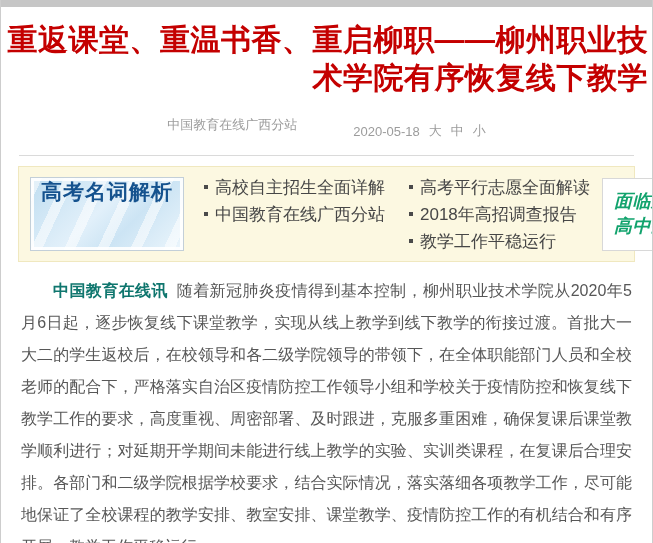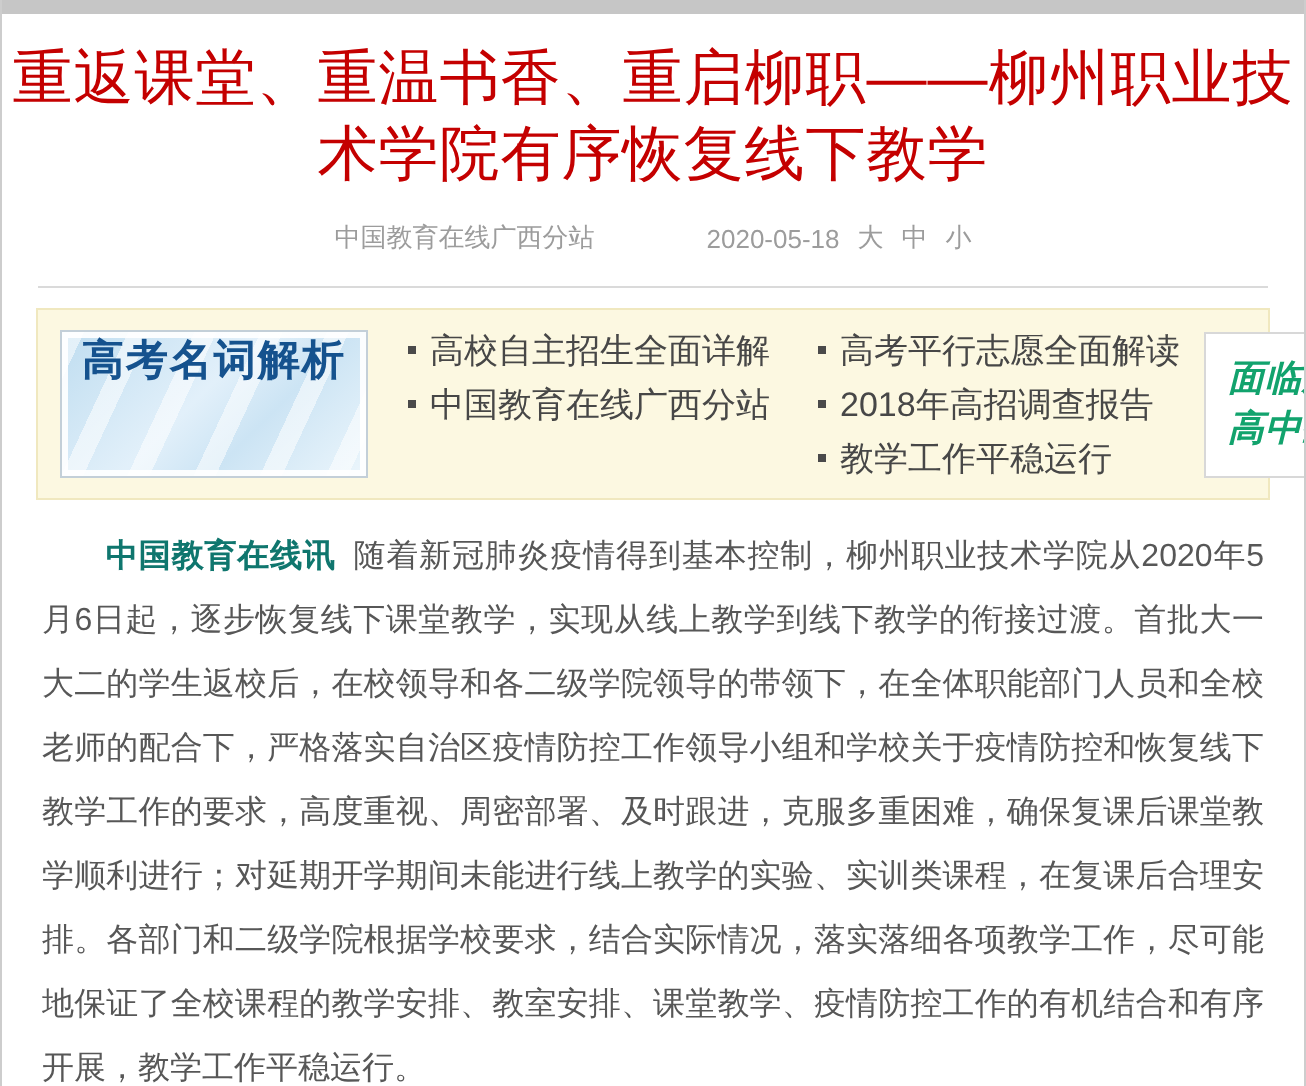--- a/index.html
+++ b/index.html
@@ -9,28 +9,28 @@
     font-family:"Liberation Sans","DejaVu Sans",sans-serif;
     overflow:hidden;
   }
   .page {
     width:653px; height:543px;
     border-left:1px solid #cdcdcd; border-right:1px solid #cdcdcd;
     background:#fff; overflow:hidden;
   }
   .top-strip { height:7px; width:100%; background:#c6c6c6; }
   .title {
-    margin:14px 4px 0; font-size:30px; line-height:38px; font-weight:400;
-    text-align:center; color:#c40000; letter-spacing:0.5px;
+    margin:14px 4px 0; font-size:30px; line-height:38px; font-weight:700;
+    text-align:right; color:#c40000; letter-spacing:0.5px;
   }
   .meta {
     margin-top:13px; display:flex; justify-content:center; align-items:center;
     gap:56px; font-size:13px; color:#9c9c9c;
   }
-  .meta-right { display:flex; gap:9px; align-items:center; }
+  .meta-right { display:flex; gap:9px; align-items:center;margin-top:12px; }
   .meta a { color:#9c9c9c; text-decoration:none; cursor:pointer; }
   .divider { margin:15px 18px 0; border:none; border-top:1px solid #dadada; height:0; }
   .banner {
     margin:10px 17px 0; height:96px; background:#fcf8e1; border:1px solid #f0e8bf;
     display:flex; align-items:center; padding:0 11px; gap:12px;
   }
   .promo-left {
     width:154px; height:74px; flex:none;
     background:
       repeating-linear-gradient(115deg, rgba(255,255,255,0.55) 0 10px, rgba(255,255,255,0) 10px 30px),

